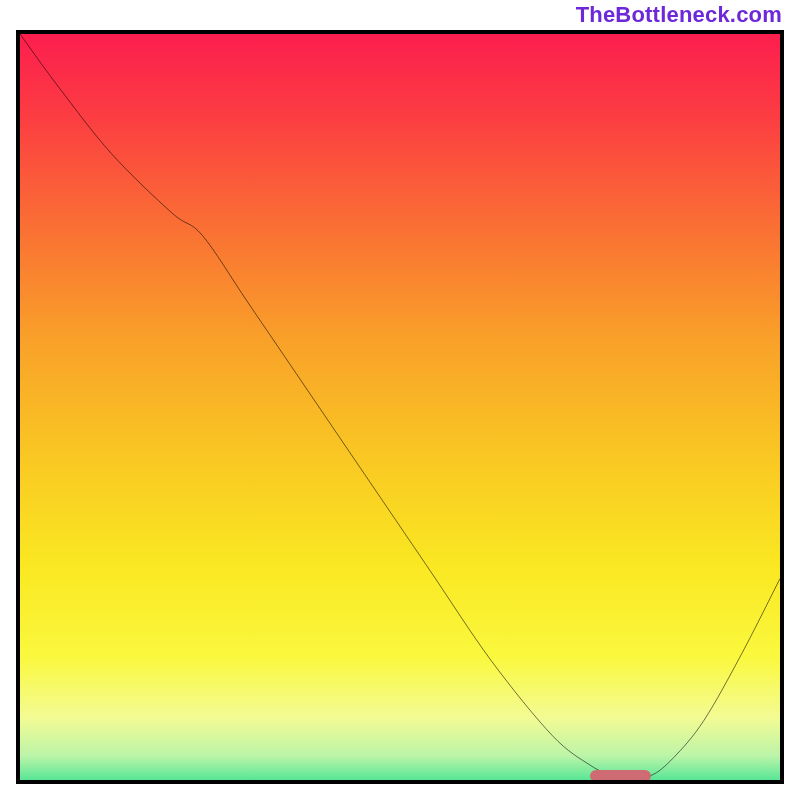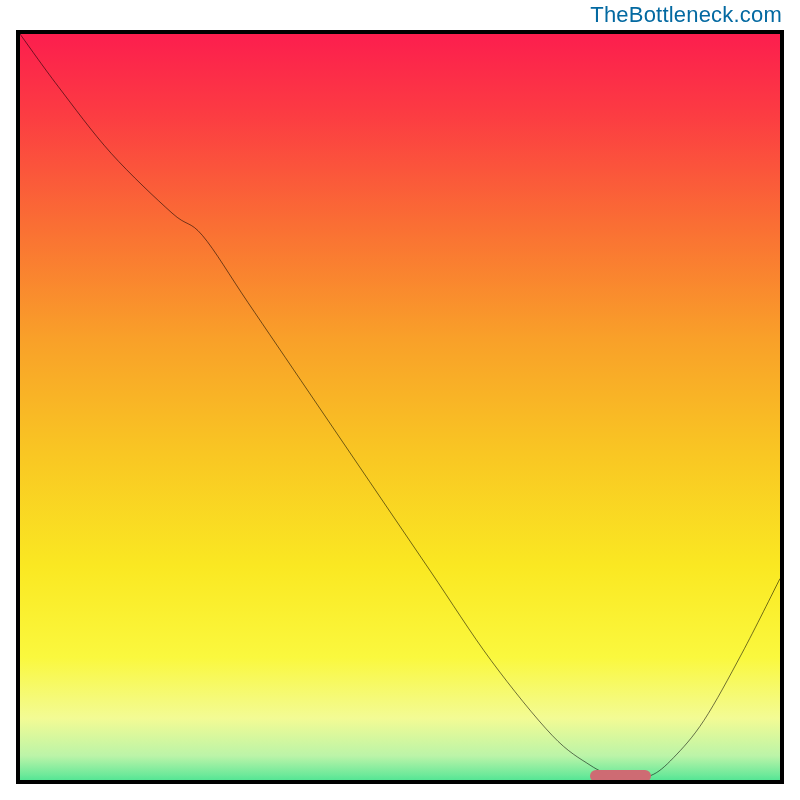--- a/index.html
+++ b/index.html
@@ -13,22 +13,22 @@
   .container {
     position: relative;
     width: 800px;
     height: 800px;
   }
   .watermark {
     position: absolute;
     top: 2px;
     right: 18px;
     font-size: 22px;
-    font-weight: normal;
-    color: #0369a1;
+    font-weight: bold;
+    color: #6d28d9;
     letter-spacing: 0.2px;
     z-index: 5;
   }
   .plot-area {
     position: absolute;
     top: 30px;
     left: 16px;
     width: 768px;
     height: 754px;
     border: 4px solid #000000;

